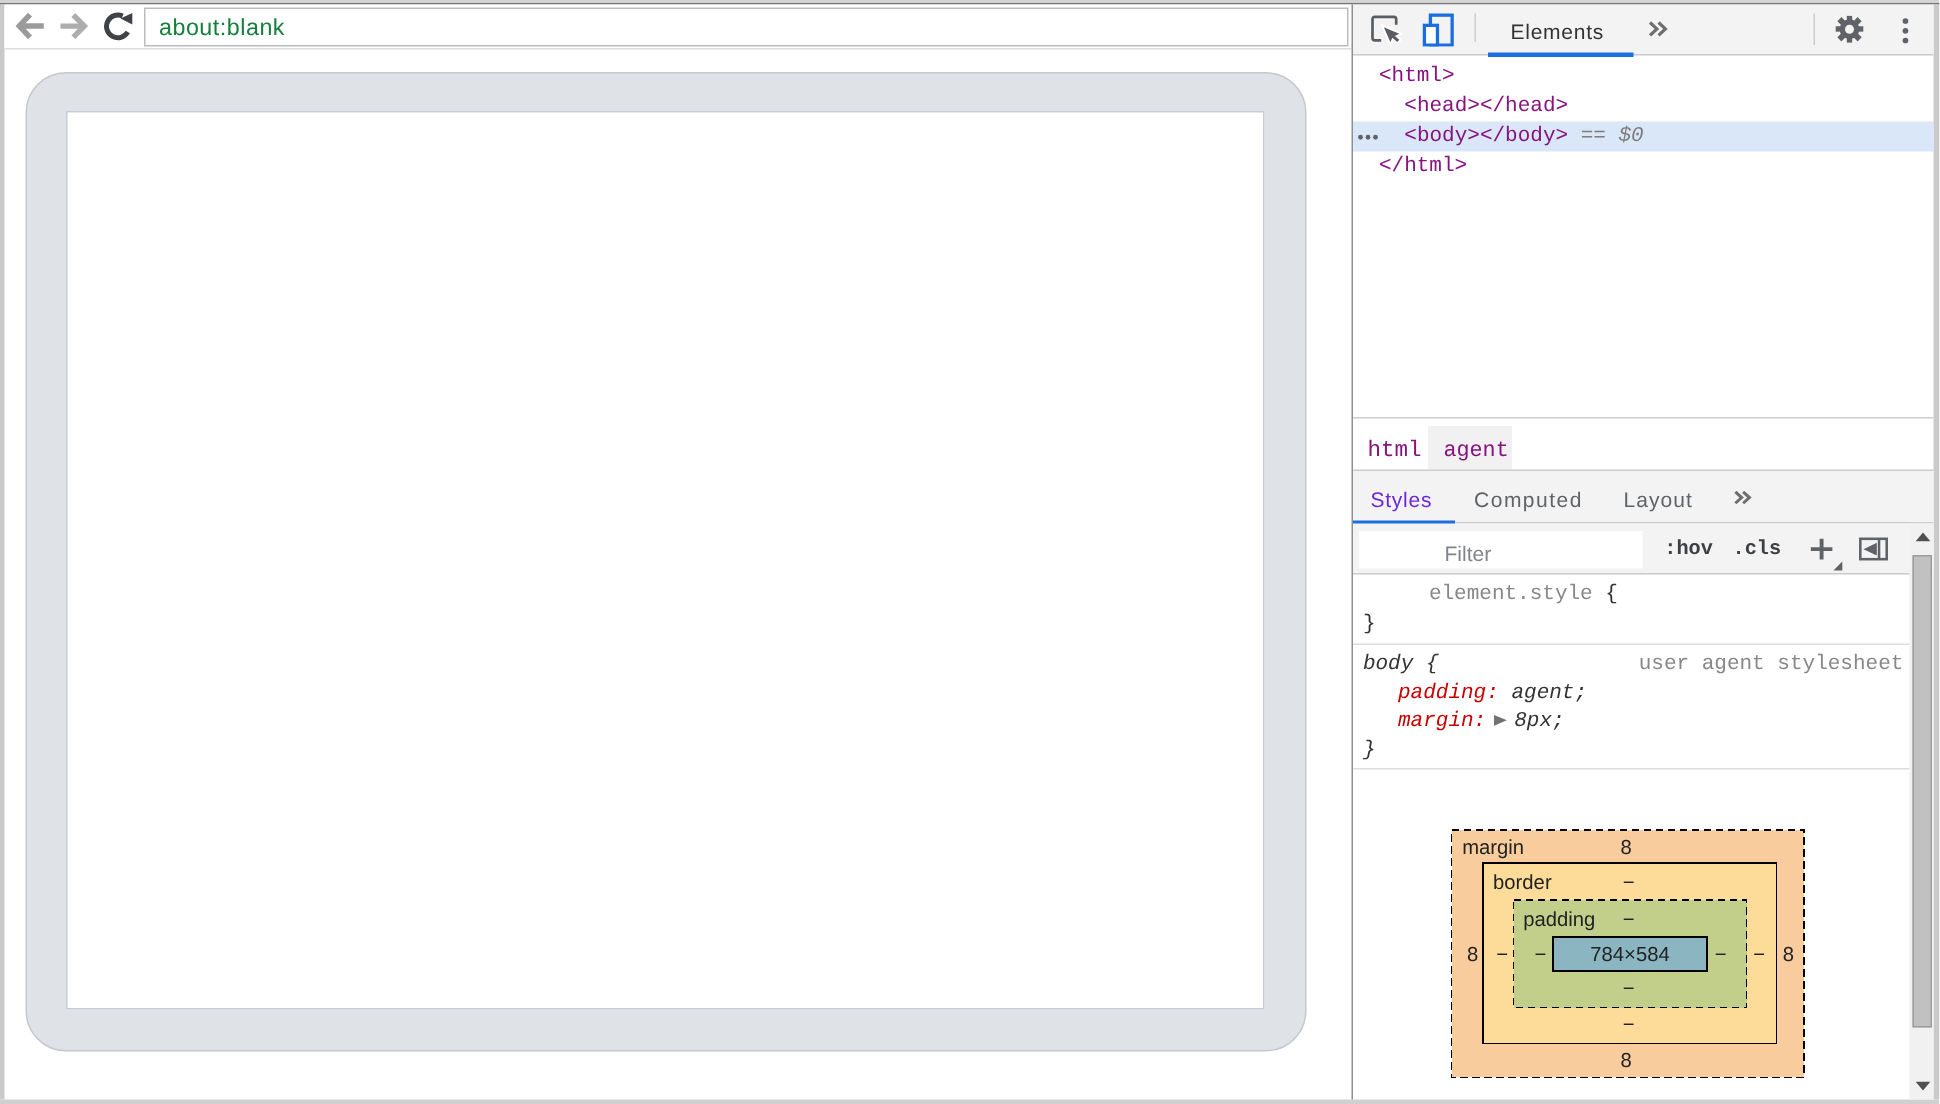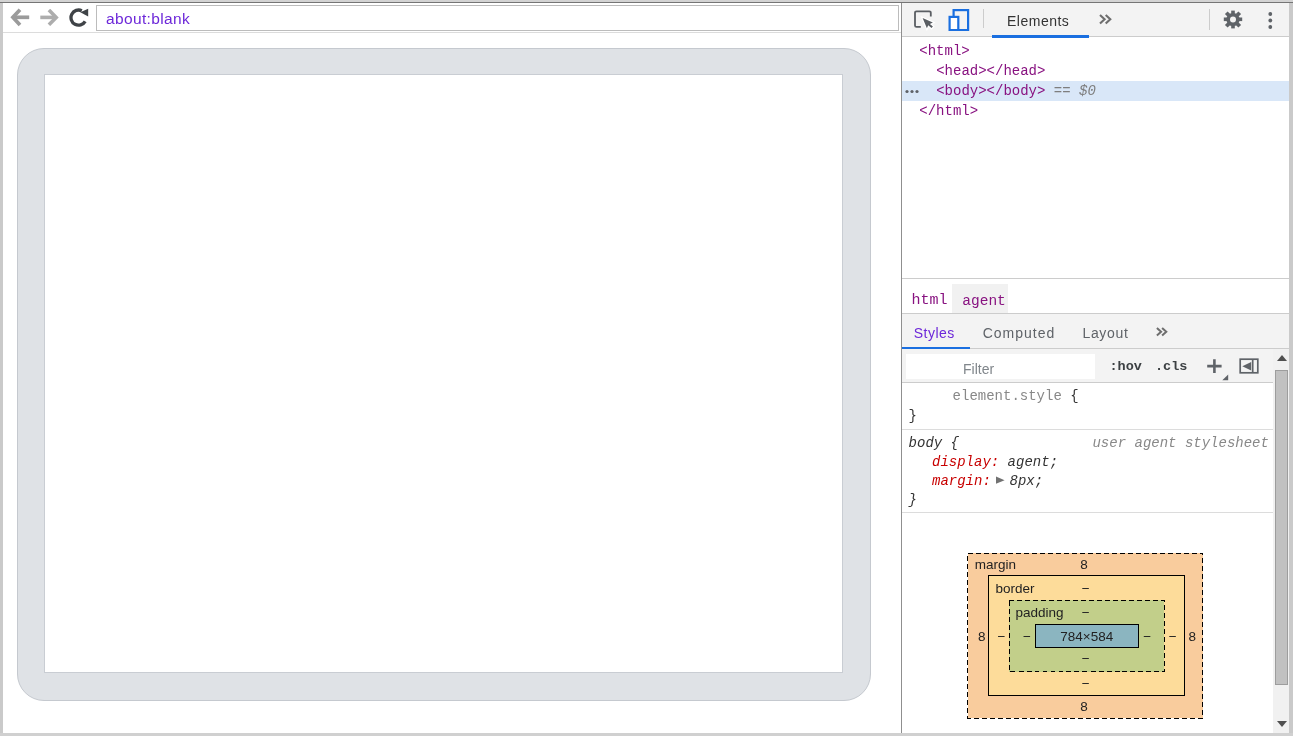--- a/index.html
+++ b/index.html
@@ -32,21 +32,21 @@
     <path d="M8.9 1 L16.2 8.4 L8.9 15.8"></path>
   </g>
 </svg>
 
 <svg class="abs" style="left:69px;top:8px;" width="21" height="20" viewBox="0 0 21 20">
   <path d="M12.81 2.71 A7.6 7.6 0 1 0 16.18 13.4" fill="none" stroke="#3f4347" stroke-width="3.3"></path>
   <path d="M11.3 4.3 L19.2 0.7 L19.2 8.4 Z" fill="#3f4347"></path>
 </svg>
 
 <div class="abs" style="left:96px;top:5px;width:803px;height:26px;background:#fff;border:1px solid #bcbcbc;box-sizing:border-box;"></div>
-<div class="abs" style="left:106px;top:10px;font-size:15.5px;line-height:17px;letter-spacing:0.35px;color:#6d28d9;">about:blank</div>
+<div class="abs" style="left:106px;top:10px;font-size:15.5px;line-height:17px;letter-spacing:0.35px;color:#15803d;">about:blank</div>
 
 <div class="abs" style="left:17px;top:47.5px;width:853.5px;height:653.5px;background:#dfe2e6;border:1px solid #c5c9cf;border-radius:27px;box-sizing:border-box;"></div>
 <div class="abs" style="left:44px;top:73.5px;width:799px;height:599.5px;background:#fff;border:1px solid #c9cdd3;box-sizing:border-box;"></div>
 
 <div class="abs" style="left:901px;top:3px;width:1.2px;height:730px;background:#8f8f8f;"></div>
 
 <div class="abs" style="left:902.2px;top:3.1px;width:386.8px;height:32.9px;background:#f3f3f3;border-bottom:1px solid #ccc;"></div>
 
 <svg class="abs" style="left:913px;top:9px;" width="24" height="24" viewBox="0 0 24 24">
   <path d="M17.8 7.5 V3.8 Q17.8 2.3 16.3 2.3 H3.5 Q2 2.3 2 3.8 V16.4 Q2 17.9 3.5 17.9 H7.8" fill="none" stroke="#5a5e63" stroke-width="1.8"></path>
@@ -143,22 +143,22 @@
   <rect x="1.2" y="1.2" width="17.6" height="13.6" fill="none" stroke="#5f6368" stroke-width="1.7"></rect>
   <path d="M3.3 8.15 L12.2 3.9 V12.4 Z" fill="#5f6368"></path>
   <path d="M13.7 1.2 V14.8" stroke="#5f6368" stroke-width="1.7"></path>
 </svg>
 
 <div class="abs mono" style="left:908.6px;top:386px;font-size:14px;line-height:20px;"><span style="color:#888;margin-left:44px;">element.style</span><span style="color:#333;"> {</span></div>
 <div class="abs mono" style="left:908.6px;top:405.5px;font-size:14px;line-height:20px;color:#333;">}</div>
 <div class="abs" style="left:902.2px;top:428.5px;width:371px;height:1px;background:#dcdcdc;"></div>
 
 <div class="abs mono" style="left:908.6px;top:433px;font-size:14px;line-height:20px;font-style:italic;color:#333;">body {</div>
-<div class="abs mono" style="right:24.1px;top:433px;font-size:14px;line-height:20px;font-style:italic;color:#888;">user agent stylesheet</div>
-<div class="abs mono" style="left:932px;top:452px;font-size:14px;line-height:20px;font-style:italic;"><span style="color:#c80000;">display:</span><span style="color:#333;"> agent;</span></div>
+<div class="abs mono" style="right:24.1px;top:433px;font-size:14px;line-height:20px;color:#888;">user agent stylesheet</div>
+<div class="abs mono" style="left:932px;top:452px;font-size:14px;line-height:20px;font-style:italic;"><span style="color:#c80000;">padding:</span><span style="color:#333;"> agent;</span></div>
 <div class="abs mono" style="left:932px;top:471px;font-size:14px;line-height:20px;font-style:italic;"><span style="color:#c80000;">margin:</span></div>
 <svg class="abs" style="left:994.8px;top:476px;" width="11" height="9" viewBox="0 0 11 9">
     <path d="M1 0.6 L9.6 4.2 L1 7.8 Z" fill="#727272"></path>
   </svg>
 <div class="abs mono" style="left:1009.5px;top:471px;font-size:14px;line-height:20px;font-style:italic;color:#333;">8px;</div>
 <div class="abs mono" style="left:908.6px;top:489.5px;font-size:14px;line-height:20px;font-style:italic;color:#333;">}</div>
 <div class="abs" style="left:902.2px;top:511.5px;width:371px;height:1px;background:#dcdcdc;"></div>
 
 <svg class="abs" style="left:960px;top:548px;" width="250" height="176" viewBox="0 0 250 176">
   <g shape-rendering="crispEdges">

